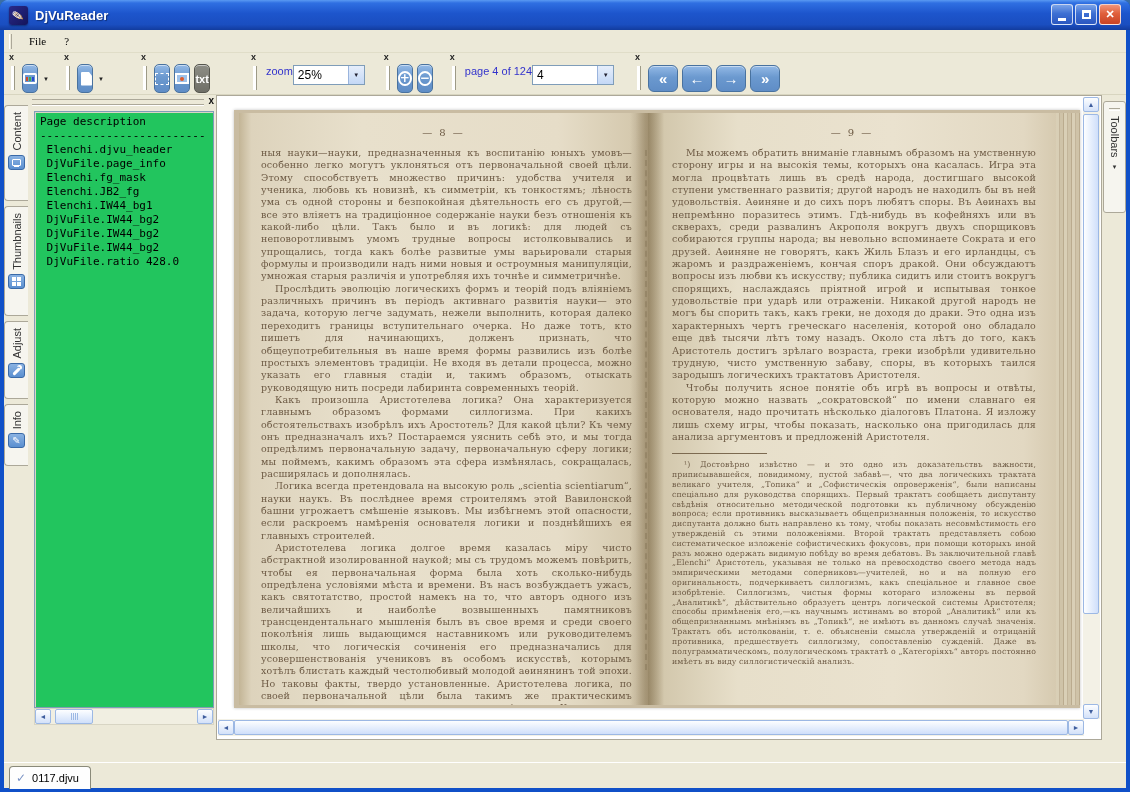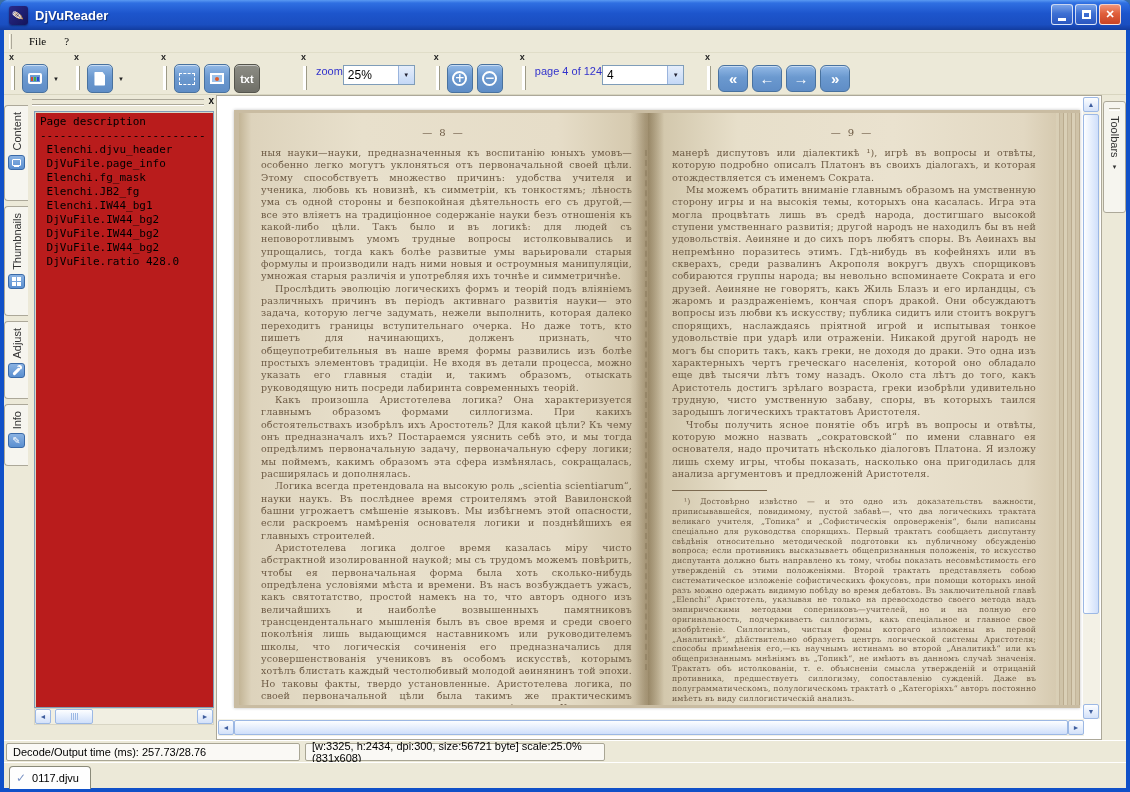--- a/index.html
+++ b/index.html
@@ -28,22 +28,22 @@
     display:flex; align-items:center; border-bottom:1px solid #e0ddc8; }
   .menugrip { width:3px; height:15px; margin:0 8px 0 5px; border-left:1px solid #fff; border-right:1px solid #aca899; }
   .menuitem { font-size:11px; color:#000; padding:3px 9px; cursor:pointer;font-family:Liberation Serif, serif; }
   
   .toolbar { position:absolute; left:0; top:53px; width:1122px; height:42px; background:#ECE9D8;
     display:flex; align-items:flex-start; border-bottom:1px solid #d8d5c0; }
   .tgroup { position:relative; height:42px; padding:9px 8px 0 16px; display:flex; align-items:center; gap:4px; }
   .gx { position:absolute; left:3px; top:0px; font-size:9px; font-weight:bold; color:#222; cursor:pointer; line-height:9px; }
   .grip { position:absolute; left:5px; top:13px; height:24px; width:4px;
     border-left:1px solid #fff; border-right:1px solid #9d9a86; box-shadow:2px 0 0 #fff inset; }
-  .tbtn { width:26px; height:29px; border:1px solid #49729f; border-radius:5px; cursor:pointer;
-    background:linear-gradient(180deg,#93b9e6,#6b99cf 45%,#5f8dc6); display:flex; align-items:center; justify-content:center;
+  .tbtn { width:16px; height:29px; border:1px solid #49729f; border-radius:5px; cursor:pointer;
+    background:linear-gradient(180deg,#93b9e6,#6b99cf 45%,#5f8dc6); display:flex; align-items:center; justify-content:flex-end;
     box-shadow:inset 0 1px 0 rgba(255,255,255,.5); position:relative; }
   .tbtn.gray { background:linear-gradient(180deg,#8d8d85,#6f6f67); border-color:#55554d; color:#fff;
     font-size:11px; font-weight:bold; }
   .dd { font-size:6px; color:#222; margin-left:1px; cursor:pointer; }
   .lblcol { display:flex; flex-direction:row; align-items:flex-start; margin-top:-7px; }
   .tlabel { font-size:11px; color:#3333cc; margin:0 0 1px 2px; }
   .combo { width:72px; height:20px; background:#fff; border:1px solid #7F9DB9; display:flex; align-items:center; cursor:pointer; }
   .combo.wide { width:82px; }
   .combo .cval { flex:1; font-size:12px; padding-left:4px; color:#000; }
   .combo .cbtn { width:16px; height:18px; background:linear-gradient(180deg,#e6eefb,#c4d8f6); border-left:1px solid #9ab4dd;
@@ -77,21 +77,21 @@
   .ic-wrench { position:relative; width:11px; height:11px; }
   .ic-wrench .bar { position:absolute; left:1px; top:5px; width:9px; height:3px; background:#fff; border-radius:2px; transform:rotate(-45deg); }
   .ic-wrench .head { position:absolute; right:0; top:0; width:5px; height:5px; border:2px solid #fff; border-radius:50%;
     clip-path:polygon(0 0,100% 0,100% 100%,45% 100%,45% 45%,0 45%); }
   .ic-pen { color:#fff; font-size:10px; font-family:"DejaVu Sans",sans-serif; }
   
   .panel { position:absolute; left:26px; top:0; width:188px; height:645px; }
   .panel-grip { position:absolute; left:2px; top:4px; width:172px; height:6px;
     border-top:1px solid #aca899; border-bottom:1px solid #aca899; box-shadow:0 1px 0 #fff; }
   .panel-x { position:absolute; right:4px; top:0px; font-size:10px; font-weight:bold; color:#111; cursor:pointer; }
-  .plist { position:absolute; left:4px; top:16px; width:180px; height:597px; background:#b91c1c;
+  .plist { position:absolute; left:4px; top:16px; width:180px; height:597px; background:#22c55e;
     border:1px solid #7F9DB9; box-shadow:inset 1px 1px 0 #d8d5c4; overflow:hidden; padding:3px 0 0 5px; }
   .pline { font-family:"DejaVu Sans Mono",monospace; font-size:11px; line-height:14px; color:#000; white-space:pre; }
   .phscroll { position:absolute; left:4px; top:613px; width:180px; height:17px; background:#f1efe2;
     border:1px solid #d8d5c4; display:flex; align-items:center; }
   .sbtn { width:16px; height:15px; background:linear-gradient(180deg,#fdfeff,#d3e1f9); border:1px solid #9cb8e4;
     border-radius:2px; color:#3f5e9e; font-size:7px; display:flex; align-items:center; justify-content:center; cursor:pointer; }
   .phthumb { width:38px; height:15px; margin-left:4px; background:linear-gradient(180deg,#fdfeff,#cfdffa);
     border:1px solid #9cb8e4; border-radius:2px; display:flex; align-items:center; justify-content:center; gap:1px; cursor:grab; }
   .phthumb i { width:1px; height:7px; background:#9cb8e4; }
   .phspace { flex:1; }
@@ -346,21 +346,20 @@
             <p class="bp">ныя науки—науки, предназначенныя къ воспитанію юныхъ умовъ— особенно легко могутъ уклоняться отъ первоначальной своей цѣли. Этому способствуетъ множество причинъ: удобства учителя и ученика, любовь къ новизнѣ, къ симметріи, къ тонкостямъ; лѣность ума съ одной стороны и безпокойная дѣятельность его съ другой,— все это вліяетъ на традиціонное содержаніе науки безъ отношенія къ какой-либо цѣли. Такъ было и въ логикѣ: для людей съ неповоротливымъ умомъ трудные вопросы истолковывались и упрощались, тогда какъ болѣе развитые умы варьировали старыя формулы и производили надъ ними новыя и остроумныя манипуляціи, умножая старыя различія и употребляя ихъ точнѣе и симметричнѣе.</p>
             <p class="bp ind">Прослѣдить эволюцію логическихъ формъ и теорій подъ вліяніемъ различныхъ причинъ въ періодъ активнаго развитія науки— это задача, которую легче задумать, нежели выполнить, которая далеко переходитъ границы вступительнаго очерка. Но даже тотъ, кто пишетъ для начинающихъ, долженъ признать, что общеупотребительныя въ наше время формы развились изъ болѣе простыхъ элементовъ традиціи. Не входя въ детали процесса, можно указать его главныя стадіи и, такимъ образомъ, отыскать руководящую нить посреди лабиринта современныхъ теорій.</p>
             <p class="bp ind">Какъ произошла Аристотелева логика? Она характеризуется главнымъ образомъ формами силлогизма. При какихъ обстоятельствахъ изобрѣлъ ихъ Аростотель? Для какой цѣли? Къ чему онъ предназначалъ ихъ? Постараемся уяснить себѣ это, и мы тогда опредѣлимъ первоначальную задачу, первоначальную сферу логики; мы поймемъ, какимъ образомъ эта сфера измѣнялась, сокращалась, расширялась и дополнялась.</p>
             <p class="bp ind">Логика всегда претендовала на высокую роль „scientia scientiarum“, науки наукъ. Въ послѣднее время строителямъ этой Вавилонской башни угрожаетъ смѣшеніе языковъ. Мы избѣгнемъ этой опасности, если раскроемъ намѣренія основателя логики и позднѣйшихъ ея главныхъ строителей.</p>
             <p class="bp ind">Аристотелева логика долгое время казалась міру чисто абстрактной изолированной наукой; мы съ трудомъ можемъ повѣрить, чтобы ея первоначальная форма была хоть сколько-нибудь опредѣлена условіями мѣста и времени. Въ насъ возбуждаетъ ужасъ, какъ святотатство, простой намекъ на то, что авторъ одного изъ величайшихъ и наиболѣе возвышенныхъ памятниковъ трансцендентальнаго мышленія былъ въ свое время и среди своего поколѣнія лишь выдающимся наставникомъ или руководителемъ школы, что логическія сочиненія его предназначались для усовершенствованія учениковъ въ особомъ искусствѣ, которымъ хотѣлъ блистать каждый честолюбивый молодой аѳинянинъ той эпохи. Но таковы факты, твердо установленные. Аристотелева логика, по своей первоначальной цѣли была такимъ же практическимъ руководствомъ, какъ трактатъ о мореплаваніи или „Кавендишъ о вистѣ“. Послѣднее сравненіе болѣе точно. Дѣйствительно, логика представляла собою рядъ руководствъ къ модной въ то время умственной игрѣ, особой</p>
           </div>
         </div>
         <div class="rpage">
           <div class="pagehead">— 9 —</div>
           <div class="btext">
-            <p class="bp">манерѣ диспутовъ или діалектикѣ ¹), игрѣ въ вопросы и отвѣты, которую подробно описалъ Платонъ въ своихъ діалогахъ, и которая отождествляется съ именемъ Сократа.</p>
             <p class="bp ind">Мы можемъ обратить вниманіе главнымъ образомъ на умственную сторону игры и на высокія темы, которыхъ она касалась. Игра эта могла процвѣтать лишь въ средѣ народа, достигшаго высокой ступени умственнаго развитія; другой народъ не находилъ бы въ ней удовольствія. Аѳиняне и до сихъ поръ любятъ споры. Въ Аѳинахъ вы непремѣнно поразитесь этимъ. Гдѣ-нибудь въ кофейняхъ или въ скверахъ, среди развалинъ Акрополя вокругъ двухъ спорщиковъ собираются группы народа; вы невольно вспоминаете Сократа и его друзей. Аѳиняне не говорятъ, какъ Жиль Блазъ и его ирландцы, съ жаромъ и раздраженіемъ, кончая споръ дракой. Они обсуждаютъ вопросы изъ любви къ искусству; публика сидитъ или стоитъ вокругъ спорящихъ, наслаждаясь пріятной игрой и испытывая тонкое удовольствіе при ударѣ или отраженіи. Никакой другой народъ не могъ бы спорить такъ, какъ греки, не доходя до драки. Это одна изъ характерныхъ чертъ греческаго населенія, которой оно обладало еще двѣ тысячи лѣтъ тому назадъ. Около ста лѣтъ до того, какъ Аристотель достигъ зрѣлаго возраста, греки изобрѣли удивительно трудную, чисто умственную забаву, споры, въ которыхъ таился зародышъ логическихъ трактатовъ Аристотеля.</p>
             <p class="bp ind">Чтобы получить ясное понятіе объ игрѣ въ вопросы и отвѣты, которую можно назвать „сократовской“ по имени славнаго ея основателя, надо прочитать нѣсколько діалоговъ Платона. Я изложу лишь схему игры, чтобы показать, насколько она пригодилась для анализа аргументовъ и предложеній Аристотеля.</p>
           </div>
           <div class="fnrule"></div>
           <p class="fn">¹) Достовѣрно извѣстно — и это одно изъ доказательствъ важности, приписывавшейся, повидимому, пустой забавѣ—, что два логическихъ трактата великаго учителя, „Топика“ и „Софистическія опроверженія“, были написаны спеціально для руководства спорящихъ. Первый трактатъ сообщаетъ диспутанту свѣдѣнія относительно методической подготовки къ публичному обсужденію вопроса; если противникъ высказываетъ общепризнанныя положенія, то искусство диспутанта должно быть направлено къ тому, чтобы показать несовмѣстимость его утвержденій съ этими положеніями. Второй трактатъ представляетъ собою систематическое изложеніе софистическихъ фокусовъ, при помощи которыхъ иной разъ можно одержать видимую побѣду во время дебатовъ. Въ заключительной главѣ „Elenchi“ Аристотель, указывая не только на превосходство своего метода надъ эмпирическими методами соперниковъ—учителей, но и на полную его оригинальность, подчеркиваетъ силлогизмъ, какъ спеціальное и главное свое изобрѣтеніе. Силлогизмъ, чистыя формы котораго изложены въ первой „Аналитикѣ“, дѣйствительно образуетъ центръ логической системы Аристотеля; способы примѣненія его,—къ научнымъ истинамъ во второй „Аналитикѣ“ или къ общепризнаннымъ мнѣніямъ въ „Топикѣ“, не имѣютъ въ данномъ случаѣ значенія. Трактатъ объ истолкованіи, т. е. объясненіи смысла утвержденій и отрицаній противника, предшествуетъ силлогизму, сопоставленію сужденій. Даже въ полуграмматическомъ, полулогическомъ трактатѣ о „Категоріяхъ“ авторъ постоянно имѣетъ въ виду силлогистическій анализъ.</p>
         </div>
         <div class="edge-stack"></div>
         <div class="gutter-sh"></div>
         <div class="stitch"></div>
       </div>
@@ -376,24 +375,20 @@
       </div>
     </div>
 
     <div class="righttab">
       <span class="rgrip"></span>
       <span class="rlabel">Toolbars</span>
       <span class="rarr">▾</span>
     </div>
   </div>
 
-  <div class="statusbar">
-    <span class="sfield f1">Decode/Output time (ms): 257.73/28.76</span>
-    <span class="sfield f2">[w:3325, h:2434, dpi:300, size:56721 byte] scale:25.0%(831x608)</span>
-  </div>
 
   <div class="tabbar">
     <div class="ftab">
       <span class="chk">✓</span>
       <span class="flabel">0117.djvu</span>
     </div>
   </div>
 
 </div>
 

